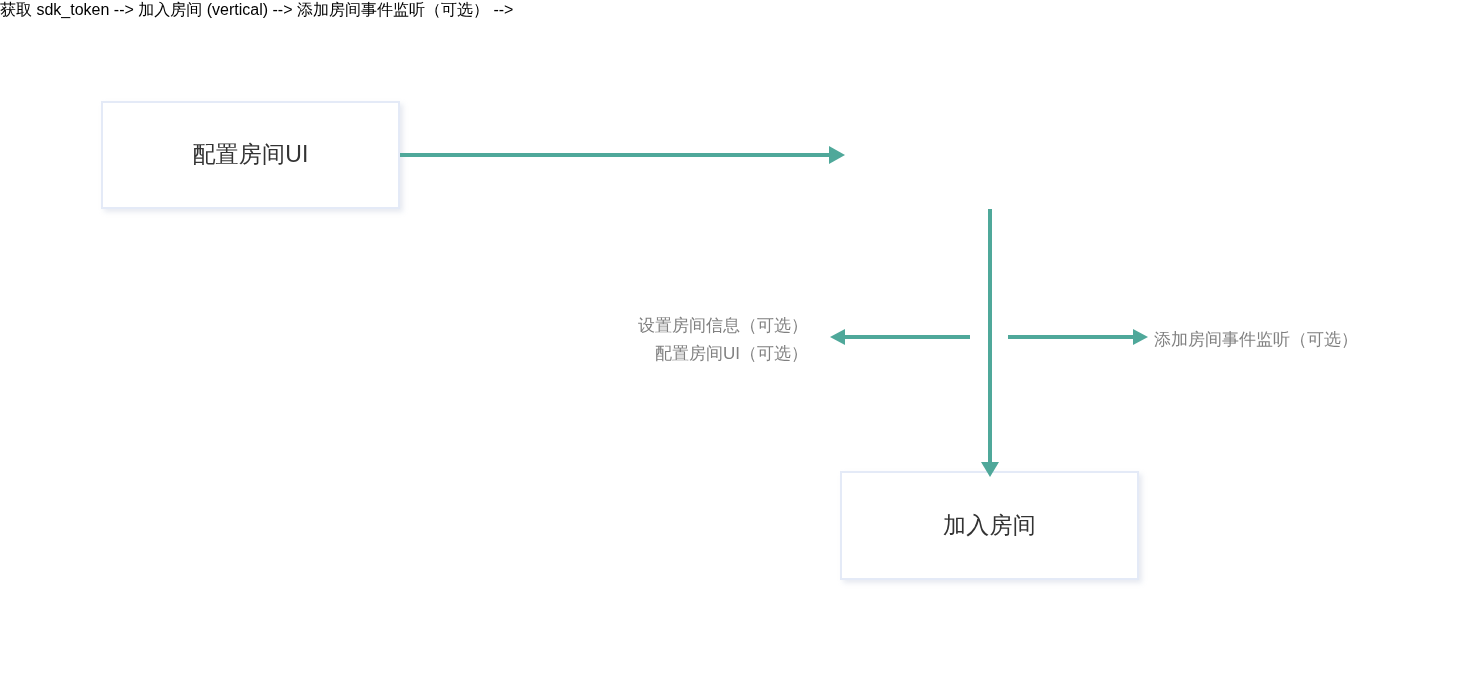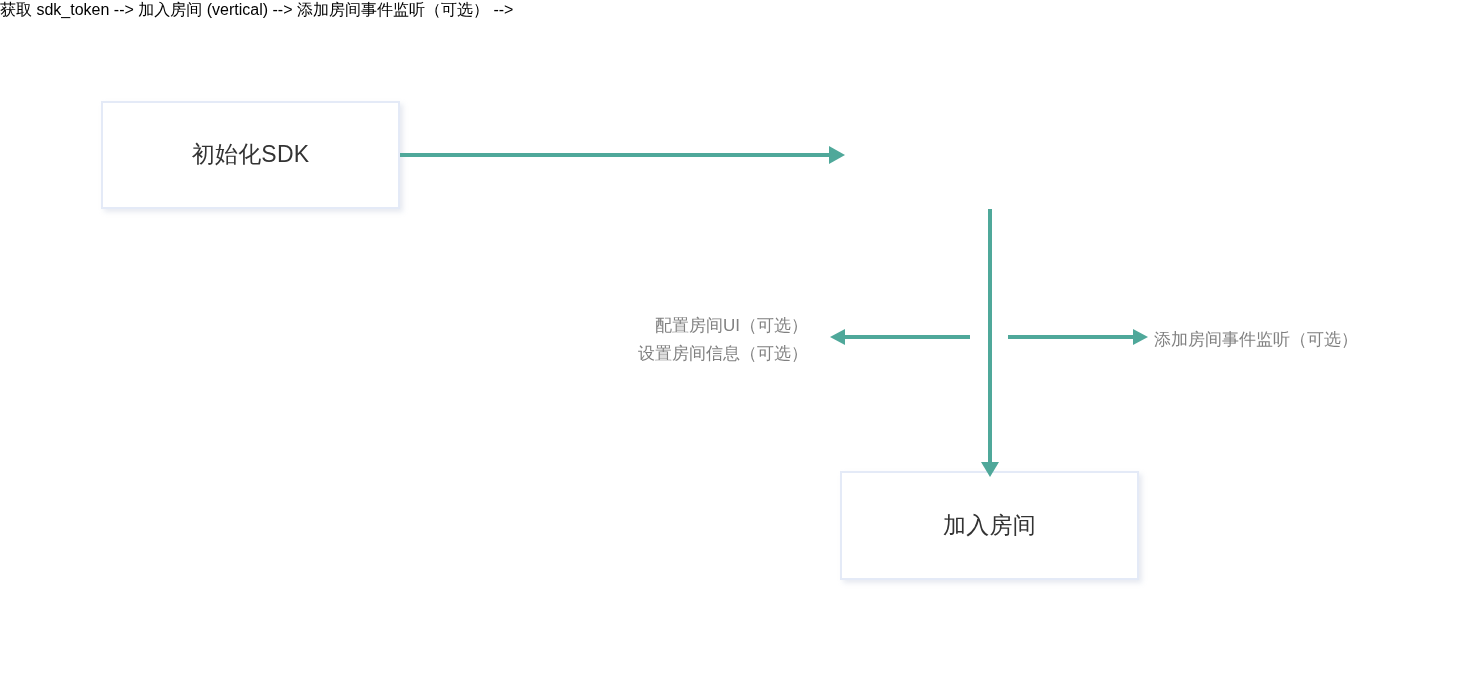--- a/index.html
+++ b/index.html
@@ -75,21 +75,21 @@
     text-align: left;
   }
 </style>
 </head>
 <body>
 
 <div id="canvas">
 
   
   <div class="node" id="node-init-sdk">
-    <span class="node-label">初始化SDK</span>
+    <span class="node-label">配置房间UI</span>
   </div>
 
 
   <div class="node" id="node-join-room">
     <span class="node-label">加入房间</span>
   </div>
 
   
 
    获取 sdk_token --&gt;
@@ -119,21 +119,21 @@
    添加房间事件监听（可选） --&gt;
   <div class="edge" id="edge-room-listener">
     <svg width="140" height="24" viewBox="0 0 140 24">
       <line x1="0" y1="12" x2="126" y2="12" stroke="#4FA89A" stroke-width="4"></line>
       <polygon points="125,4 125,20 140,12" fill="#4FA89A"></polygon>
     </svg>
   </div>
 
   
   <div class="annotation" id="annotation-room-config">
+    <div>设置房间信息（可选）</div>
     <div>配置房间UI（可选）</div>
-    <div>设置房间信息（可选）</div>
   </div>
 
   <div class="annotation" id="annotation-room-listener">
     <div>添加房间事件监听（可选）</div>
   </div>
 
 </div>
 
 </body></html>

